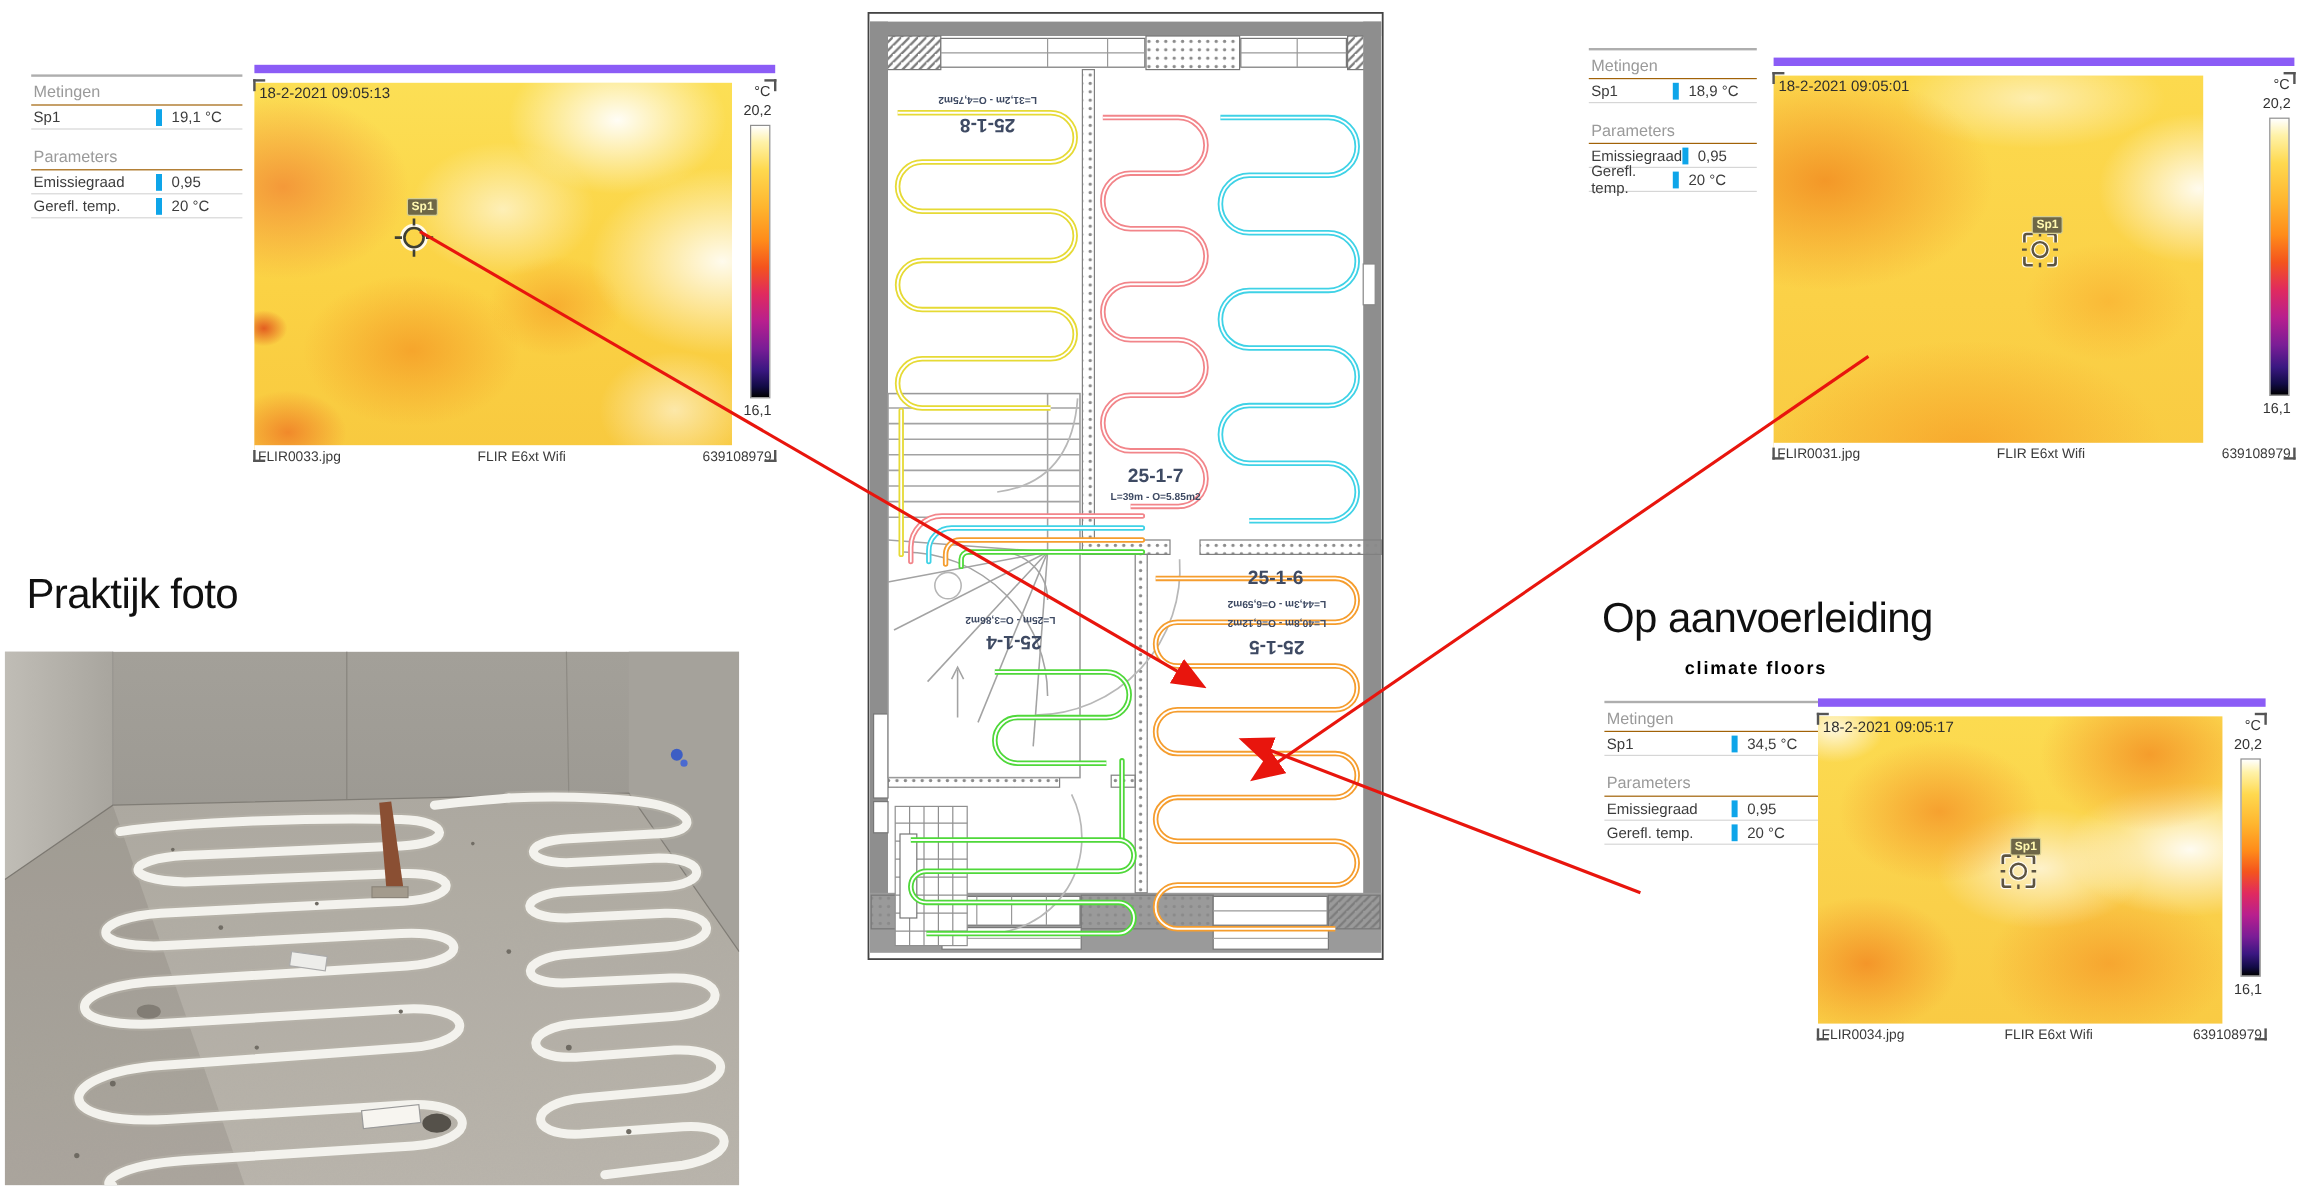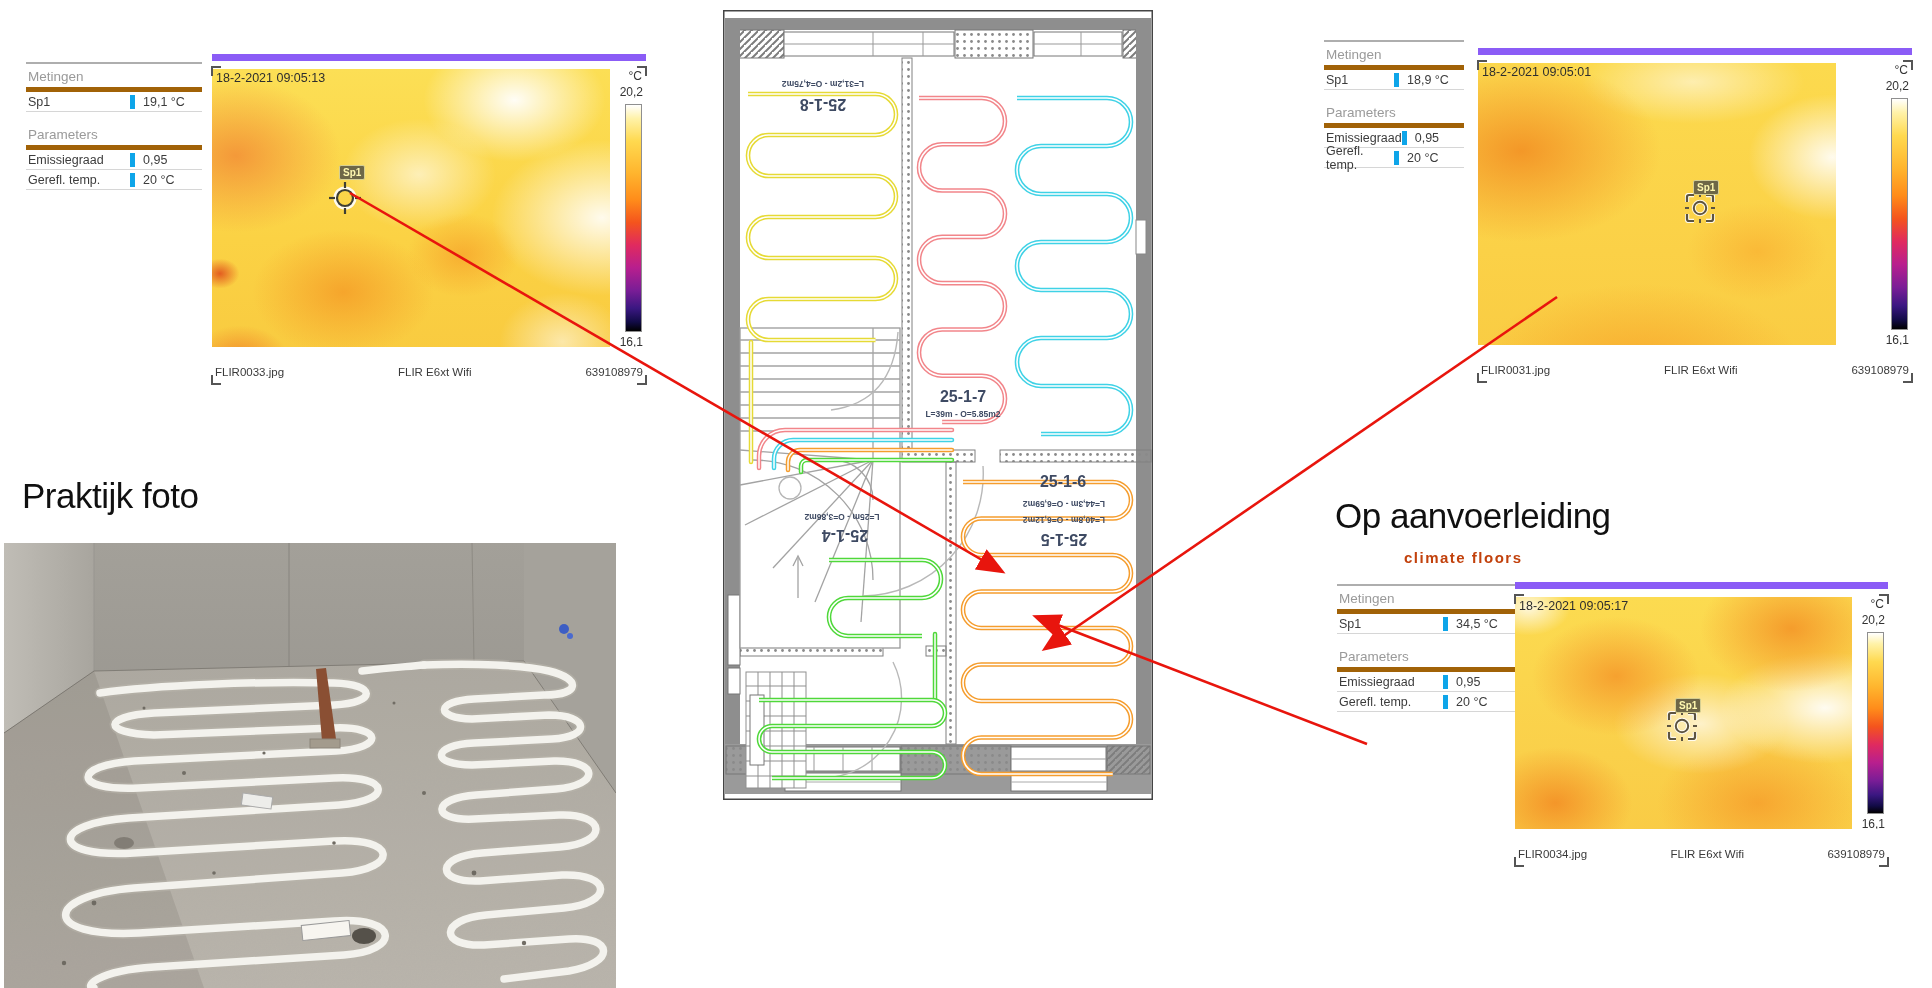--- a/index.html
+++ b/index.html
@@ -1,21 +1,21 @@
 <!DOCTYPE html>
 <html><head>
 <meta charset="utf-8">
 <style>
   html,body{margin:0;padding:0;background:#fff;}
   #canvas{position:relative;width:1932px;height:988px;background:#fff;overflow:hidden;
           font-family:"Liberation Sans", sans-serif;}
   .title{position:absolute;font-size:35px;color:#101010;letter-spacing:-.5px;white-space:nowrap;}
   
   .meta{position:absolute;border-top:2px solid #aeaeae;font-size:12.5px;color:#3c3c3c;background:#fff;}
-  .meta-h{color:#9a9a9a;font-size:13.5px;padding:5px 0 3px 2px;border-bottom:5px solid #a16207;}
+  .meta-h{color:#9a9a9a;font-size:13.5px;padding:5px 0 3px 2px;border-bottom:1px solid #a16207;}
   .meta-gap{height:10px;border-bottom:1px solid #d6d6d6;border-bottom:none;}
   .meta-row{display:flex;align-items:center;border-bottom:1px solid #d6d6d6;height:19px;}
   .meta-row .l{padding-left:2px;}
   .meta-row .v{border-left:5px solid #0ea5e9;padding-left:8px;}
   .meta1 .l{flex:0 0 102px}.meta1 .v{flex:1}
   .meta2 .l{flex:0 0 68px}.meta2 .v{flex:1}
   .meta3 .l{flex:0 0 104px}.meta3 .v{flex:1}
   
   .flir{position:absolute;border-top:7px solid #8b5cf6;background:#fff;}
   .flir-img{position:absolute;left:0;top:8px;}
@@ -47,21 +47,21 @@
     radial-gradient(140px 90px at 72% 78%, rgba(246,156,42,.8), rgba(246,156,42,0) 72%),
     radial-gradient(60px 40px at 4% 4%, rgba(255,255,255,.8), rgba(255,255,255,0) 70%),
     linear-gradient(180deg,#fcdb50 0%,#fad04a 60%,#f9ca43 100%);}
   .flir-ts{position:absolute;left:4px;top:2px;font-size:12.5px;color:#2e2e2e;z-index:3;}
   .flir-scale{position:absolute;top:8px;right:0;width:36px;text-align:right;font-size:12px;color:#333;}
   .flir-scale .u{padding-right:4px;}
   .flir-scale .mx{padding-right:3px;margin-top:2px;}
   .sbar{margin:5px 4px 3px auto;width:15px;border:1px solid #8f8f8f;
     background:linear-gradient(180deg,#ffffff 0%,#fff2a8 6%,#ffd94f 16%,#ffb52e 30%,#ff8c1a 42%,#f4541d 52%,#e02a5f 62%,#b81f8e 72%,#7a1d96 82%,#3a1781 90%,#120b46 96%,#000 100%);}
   .flir-footer{position:absolute;left:0;right:0;bottom:0;height:18px;background:#fff;
-    display:flex;justify-content:space-between;align-items:center;font-size:11.5px;color:#3a3a3a;padding:16px 3px;}
+    display:flex;justify-content:space-between;align-items:flex-start;font-size:11.5px;color:#3a3a3a;padding:4px 3px;}
   .cm{position:absolute;width:8px;height:8px;z-index:4;}
   .cm.tl{left:-1px;top:5px;border-left:2px solid #555;border-top:2px solid #555;}
   .cm.tr{right:-1px;top:5px;border-right:2px solid #555;border-top:2px solid #555;}
   .cm.bl{left:-1px;bottom:12px;border-left:2px solid #555;border-bottom:2px solid #555;}
   .cm.br{right:-1px;bottom:12px;border-right:2px solid #555;border-bottom:2px solid #555;}
   
   .spot{position:absolute;z-index:5;}
   .spot-tag{position:absolute;left:12px;top:-15px;background:#6e6747;border:1px solid #d6cf92;
     color:#fff8b0;font-size:10px;font-weight:bold;padding:0 3px;border-radius:2px;line-height:13px;}
   
@@ -69,21 +69,21 @@
   
   .overlay{position:absolute;left:0;top:0;z-index:40;pointer-events:none;}
 </style>
 </head>
 <body>
 
 <div id="canvas">
 
   <div class="title" style="left:22px;top:476px;">Praktijk foto</div>
   <div class="title" style="left:1335px;top:496px;">Op aanvoerleiding</div>
-  <div class="logo" style="left:1404px;top:549px;color:#c2410c;">climate floors</div>
+  <div class="logo" style="left:1404px;top:549px;color:#000000;">climate floors</div>
 
   <div class="meta meta1" style="left:26px;top:62px;width:176px;">
     <div class="meta-h">Metingen</div>
     <div class="meta-row">
       <span class="l">Sp1</span>
       <span class="v">19,1 °C</span>
     </div>
     <div class="meta-gap"></div>
     <div class="meta-h">Parameters</div>
     <div class="meta-row">

